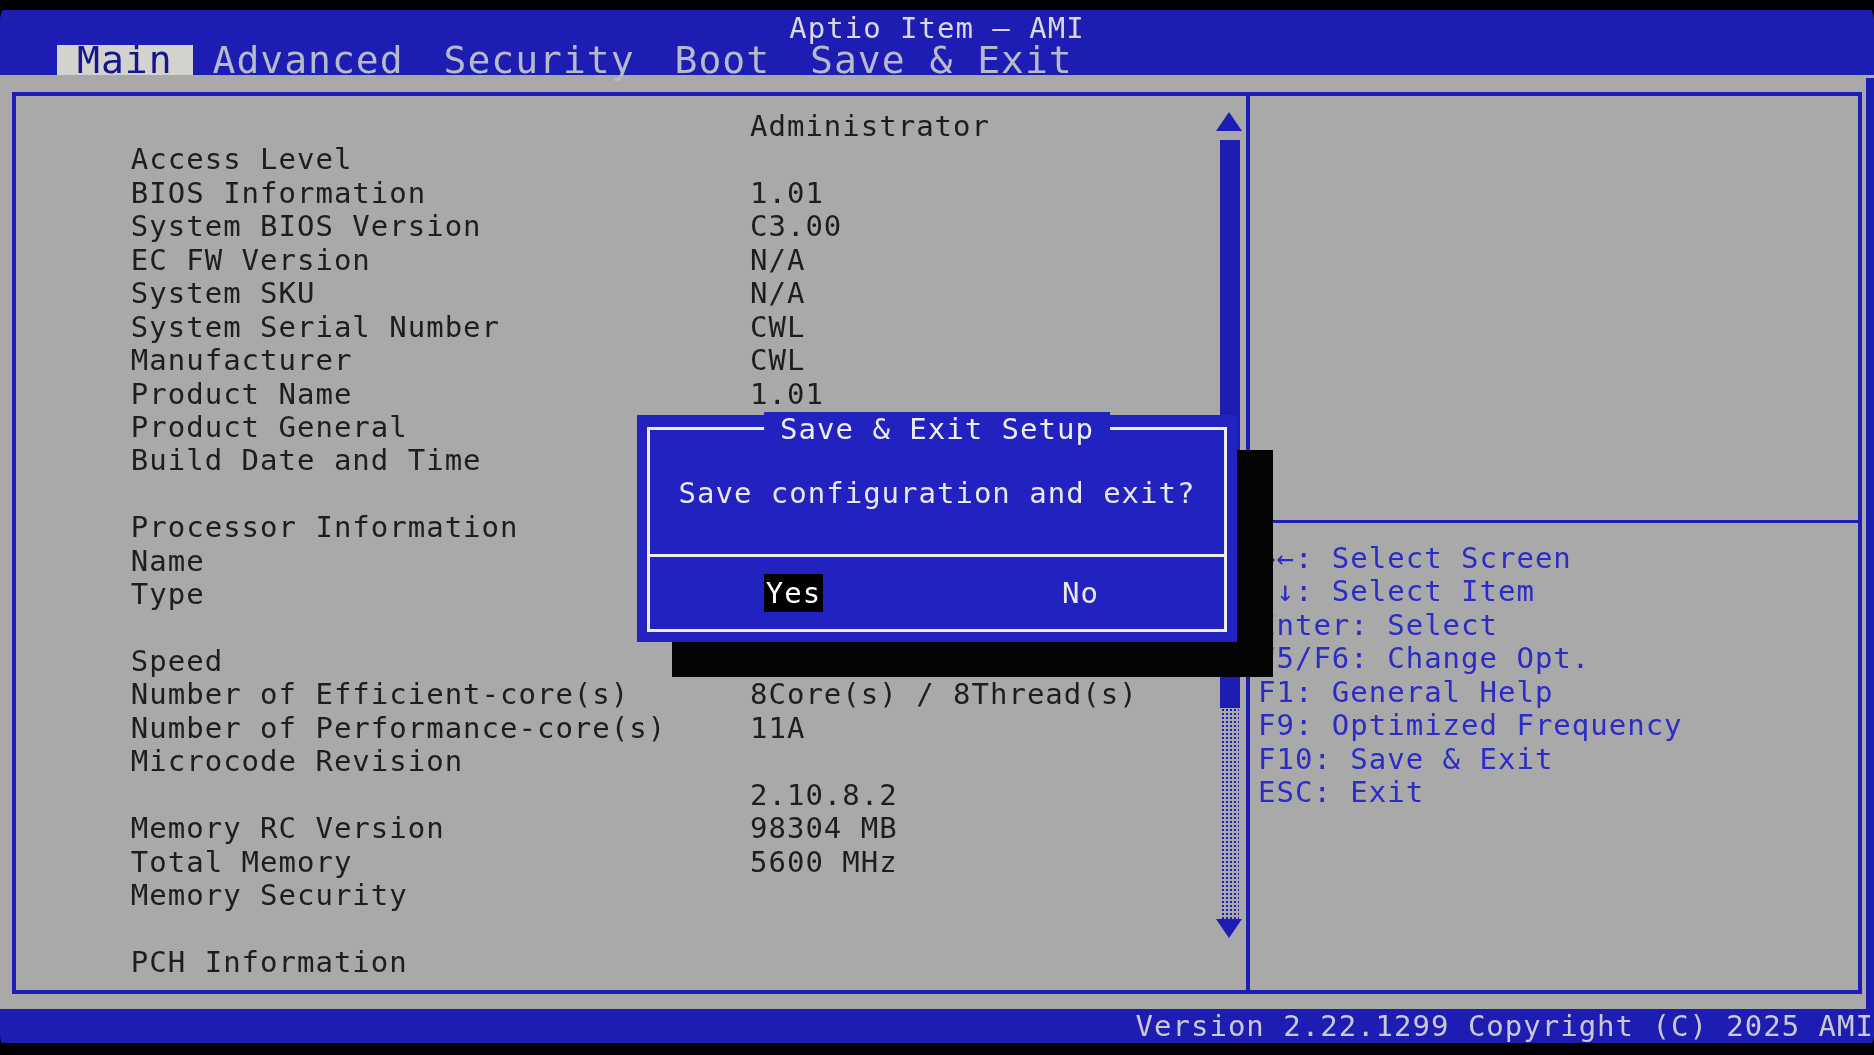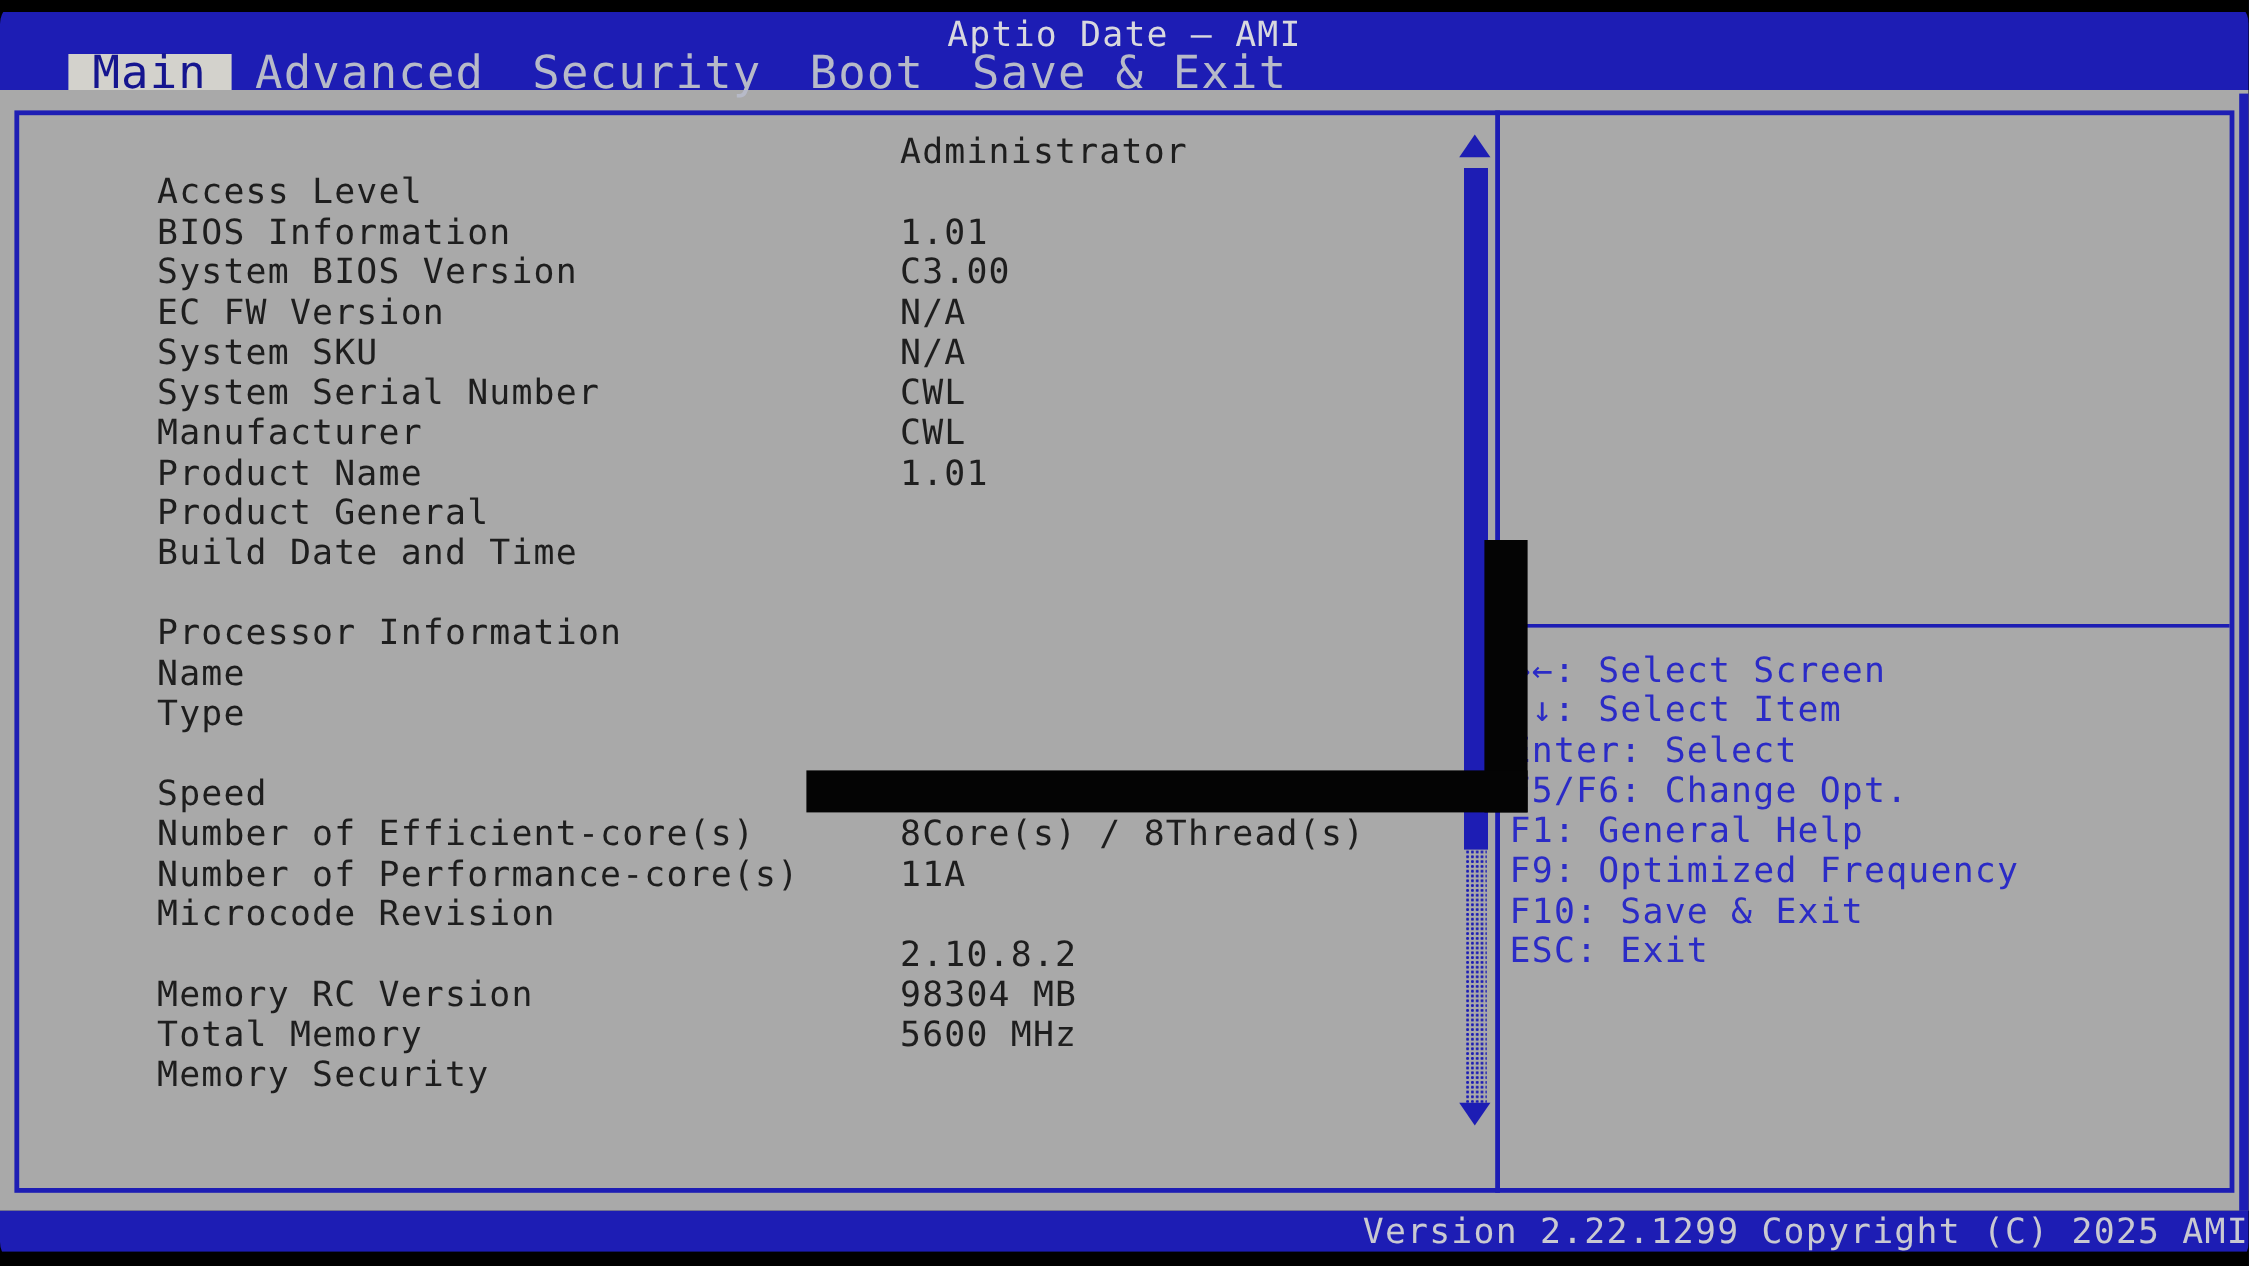--- a/index.html
+++ b/index.html
@@ -55,21 +55,21 @@
     text-align:right; font-size:29px; line-height:34px; color:#c9c9d1; white-space:pre; }
 </style>
 </head>
 <body>
 
 <div class="screen">
 
   <div class="content"></div>
 
   <div class="header">
-    <div class="hdr-title">Aptio Date – AMI</div>
+    <div class="hdr-title">Aptio Item – AMI</div>
     <div class="tabs">
   <div class="tab sel">Main</div>
 
   <div class="tab">Advanced</div>
 
   <div class="tab">Security</div>
 
   <div class="tab">Boot</div>
 
   <div class="tab">Save &amp; Exit</div>
@@ -195,20 +195,24 @@
   <div class="row">
     <span class="lbl">Memory Security</span>
     <span class="val">5600 MHz</span>
   </div>
 
   <div class="row">
     <span class="lbl"></span>
     <span class="val"></span>
   </div>
 
+  <div class="row">
+    <span class="lbl">PCH Information</span>
+    <span class="val"></span>
+  </div>
 </div>
 
   <div class="sb-up"></div>
   <div class="sb-thumb"></div>
   <div class="sb-track"></div>
   <div class="sb-down"></div>
 
   <div class="help">
   <div class="help-line">→←: Select Screen</div>
 
@@ -223,15 +227,30 @@
   <div class="help-line">F9: Optimized Frequency</div>
 
   <div class="help-line">F10: Save &amp; Exit</div>
 
   <div class="help-line">ESC: Exit</div>
 </div>
 
   <div class="shadow-r"></div>
   <div class="shadow-b"></div>
 
+  <div class="dialog">
+    <div class="dlg-inner">
+      <div class="dlg-title">Save &amp; Exit Setup</div>
+      <div class="dlg-msg">Save configuration and exit?</div>
+      <div class="dlg-sep"></div>
+      <div class="dlg-btns">
+        <div class="dlg-cell">
+          <span class="btn-yes">Yes</span>
+        </div>
+        <div class="dlg-cell">
+          <span class="btn-no">No</span>
+        </div>
+      </div>
+    </div>
+  </div>
 
   <div class="footer">Version 2.22.1299 Copyright (C) 2025 AMI</div>
 </div>
 
 </body></html>

